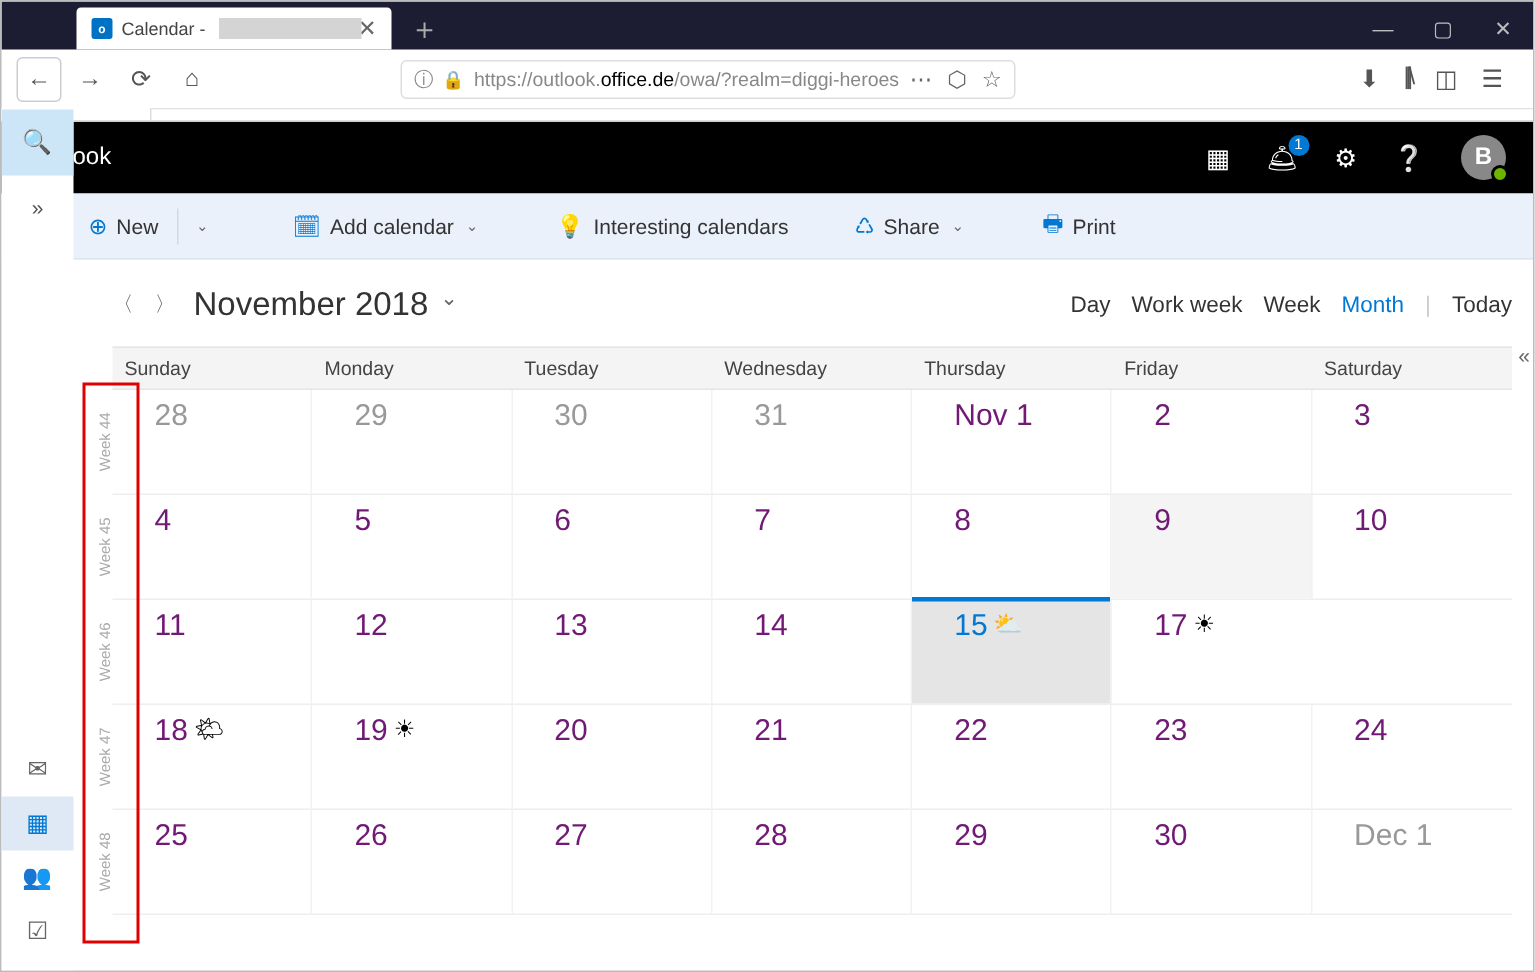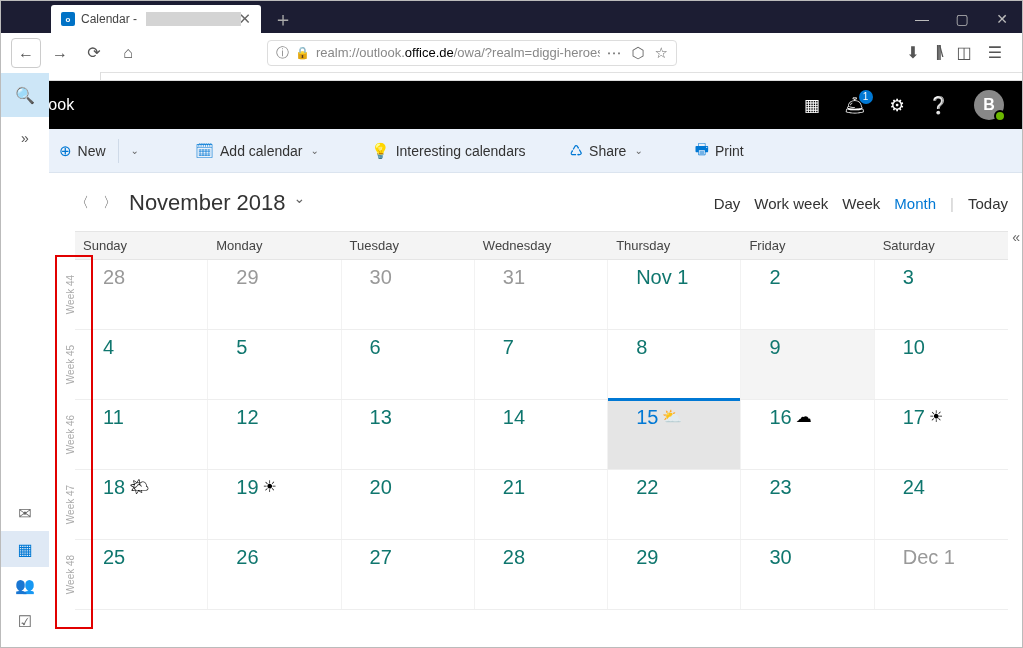--- a/index.html
+++ b/index.html
@@ -58,21 +58,21 @@
 .collapse-right { position:absolute; right:2px; top:56px; color:#666; font-size:14px;}
 
 .grid { position:relative; margin-top:8px;}
 .day-headers { display:grid; grid-template-columns: repeat(7,1fr); background:#f4f4f4; border-top:1px solid #e5e5e5; border-bottom:1px solid #e5e5e5;}
 .day-headers div { font-size:13px; color:#444; padding:6px 8px;}
 .weeks { }
 .week-row { display:grid; grid-template-columns: repeat(7,1fr); height:70px; border-bottom:1px solid #eee;}
 .cell { position:relative; border-right:1px solid #f2f2f2; padding:6px 8px; }
 .cell:last-child { border-right:none;}
 .cell .num { font-size:20px; color:#999; font-weight:300;margin-left:20px;}
-.cell .num.cur { color:#0f766e;}
+.cell .num.cur { color:#701a75;}
 .cell.today { background:#e5e5e5;}
 .cell.today .num { color:#0078d4;}
 .cell.today::before { content:""; position:absolute; top:-2px; left:0; right:0; height:3px; background:#0078d4;}
 .cell.shaded { background:#f4f4f4;}
 .wx { display:inline-block; margin-left:4px; font-size:16px; vertical-align:2px;}
 
 .week-labels { position:absolute; left:-24px; top:28px; display:flex; flex-direction:column;}
 .week-label { height:70px; display:flex; align-items:center; justify-content:center;}
 .week-label span { transform:rotate(-90deg); font-size:10px; color:#aaa; white-space:nowrap;}
 
@@ -98,21 +98,21 @@
 
 <div class="nav-bar">
   <div class="nav-btn" style="border:1px solid #ccc; border-radius:4px;">←</div>
   <div class="nav-btn">→</div>
   <div class="nav-btn">⟳</div>
   <div class="nav-btn">⌂</div>
   <div class="addr-container">
     <span>ⓘ</span>
     <span class="lock">🔒</span>
     <span class="addr-text">
-      <span>realm://outlook.</span><span class="bold">office.de</span><span>/owa/?realm=diggi-heroes.com&amp;exsvur</span>
+      <span>https://outlook.</span><span class="bold">office.de</span><span>/owa/?realm=diggi-heroes.com&amp;exsvur</span>
     </span>
     <div class="addr-right">
       <span>⋯</span>
       <span>⬡</span>
       <span>☆</span>
     </div>
   </div>
   <div class="nav-right">
     <span>⬇</span>
     <span style="letter-spacing:-3px;">|||\</span>
@@ -251,21 +251,20 @@
           <div class="cell"><span class="num cur">8</span></div>
           <div class="cell shaded"><span class="num cur">9</span></div>
           <div class="cell"><span class="num cur">10</span></div>
         </div>
         <div class="week-row">
           <div class="cell"><span class="num cur">11</span></div>
           <div class="cell"><span class="num cur">12</span></div>
           <div class="cell"><span class="num cur">13</span></div>
           <div class="cell"><span class="num cur">14</span></div>
           <div class="cell today"><span class="num cur">15</span><span class="wx">⛅</span></div>
-          <div class="cell"><span class="num cur">16</span><span class="wx">☁</span></div>
           <div class="cell"><span class="num cur">17</span><span class="wx">☀</span></div>
         </div>
         <div class="week-row">
           <div class="cell"><span class="num cur">18</span><span class="wx">🌤</span></div>
           <div class="cell"><span class="num cur">19</span><span class="wx">☀</span></div>
           <div class="cell"><span class="num cur">20</span></div>
           <div class="cell"><span class="num cur">21</span></div>
           <div class="cell"><span class="num cur">22</span></div>
           <div class="cell"><span class="num cur">23</span></div>
           <div class="cell"><span class="num cur">24</span></div>

